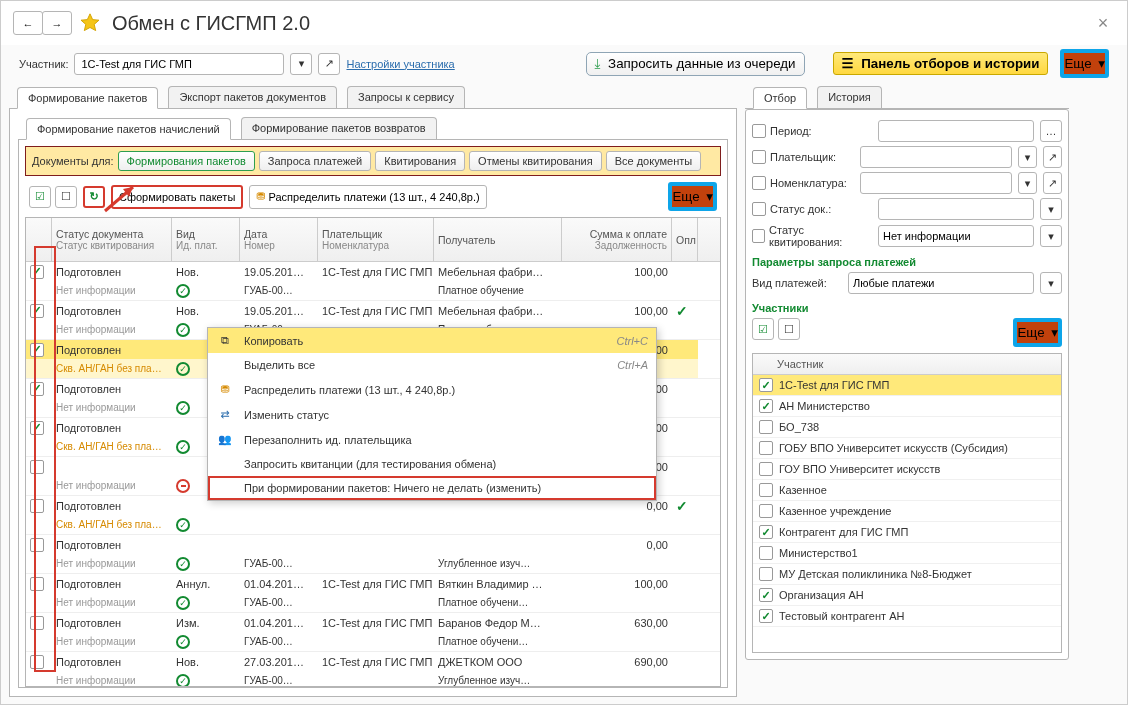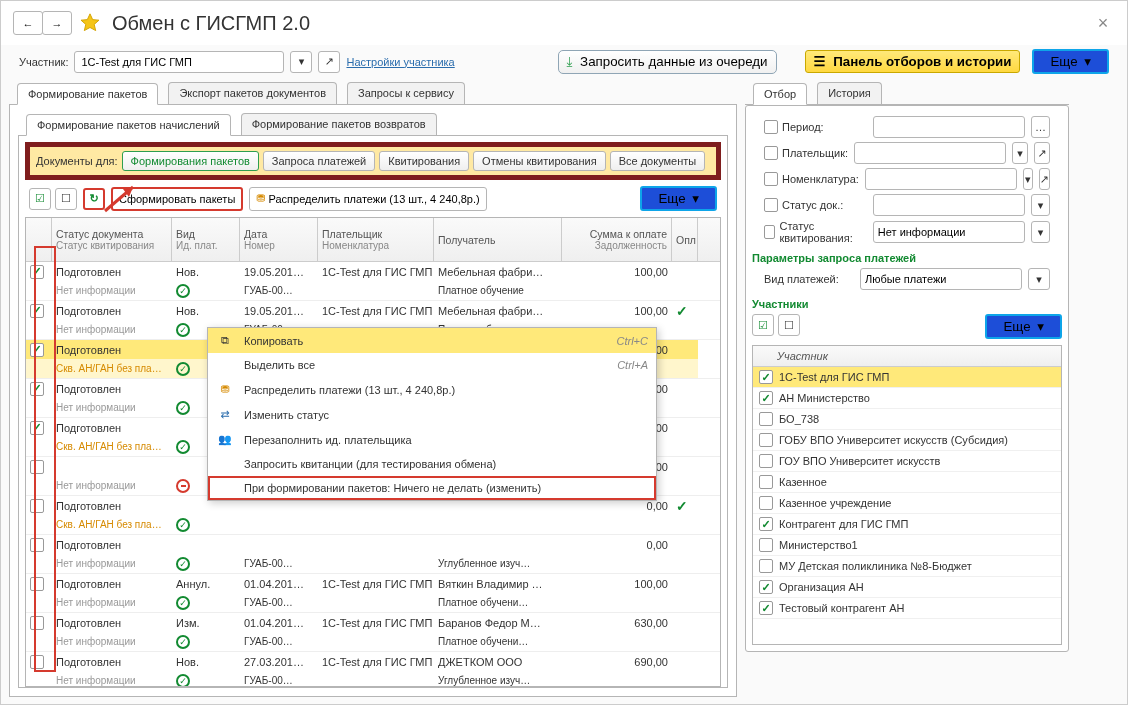--- a/index.html
+++ b/index.html
@@ -91,23 +91,23 @@
 .spacer { flex: 1; }
 
 .btn-queue { border:1px solid #8fa5b5; background:linear-gradient(#fff,#f0f0f0); padding:3px 8px; border-radius:5px; }
 .btn-panel {
   border:1px solid #c9a800;
   background: linear-gradient(#ffe97a,#ffd840);
   padding:3px 8px; border-radius:3px;
   font-weight:bold;
 }
 .btn-more {
-  border:2px solid #0ea5e9;
-  background:#1d4ed8;
-  padding:3px 16px;
+  border:4px solid #0ea5e9;
+  background:#c2410c;
+  padding:3px 0;
   border-radius:3px;
 }
 
 
 .tabstrip {
   display:flex;
   border-bottom:1px solid #b5b5b5;
   padding:0 8px;
   gap:8px;
 }
@@ -142,21 +142,21 @@
 }
 .left-col { width: 728px; }
 .right-col { width: 324px; }
 
 
 .docs-for {
   display:flex;
   align-items:center;
   gap:4px;
   background:#ffe9a3;
-  border:5px solid #7f1d1d;
+  border:1px solid #7f1d1d;
   padding:4px 6px;
 }
 .pill {
   border:1px solid #b5b5b5;
   border-radius:3px;
   background:linear-gradient(#fff,#efefef);
   padding:3px 8px;
   cursor:pointer;
 }
 .pill.active {
@@ -246,21 +246,21 @@
 
 .right-card {
   border:1px solid #b5b5b5;
   border-radius:3px;
   background:#fff;
   padding:6px;
 }
 .filter-row {
   display:flex;
   align-items:center;
-  margin:4px 12px;
+  margin:4px 0;
   gap:6px;
 }
 .filter-row .fl { width:120px; display:flex; align-items:center; gap:4px;}
 .filter-row input[type=text], .filter-row .select-box {
   flex:1;
   border:1px solid #b5b5b5;
   border-radius:3px;
   height:22px;
   padding:2px 4px;
   font-size:11px;
@@ -270,21 +270,20 @@
 .part-table {
   border:1px solid #b5b5b5;
   height:300px;
   overflow-y:auto;
 }
 .part-head {
   background:linear-gradient(#fafafa,#efefef);
   border-bottom:1px solid #ccc;
   padding:4px 24px;
   color:#555;
-  font-style:italic;
 }
 .part-row {
   display:flex; align-items:center;
   gap:6px;
   padding:3px 6px;
   border-bottom:1px solid #f0f0f0;
 }
 .part-row.sel { background:#ffe97a; }
 
 

